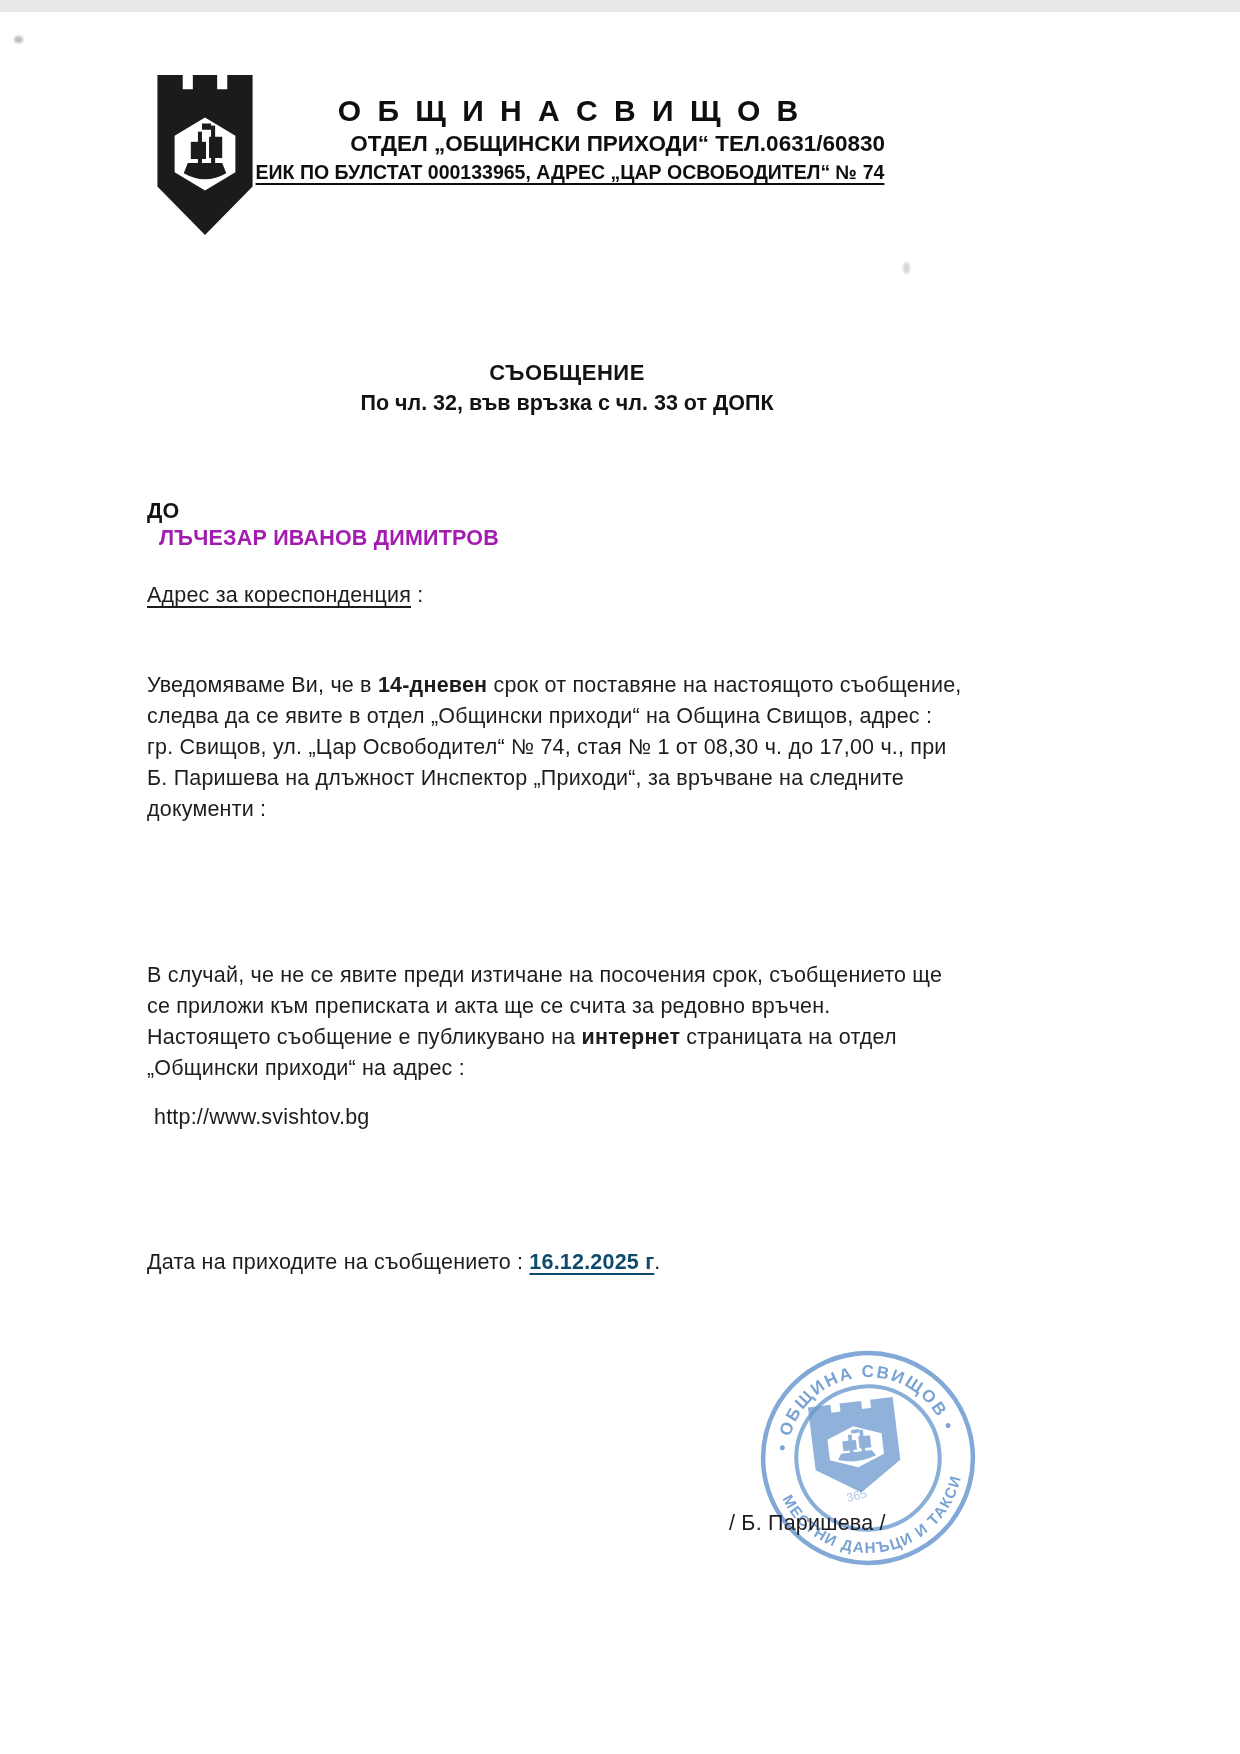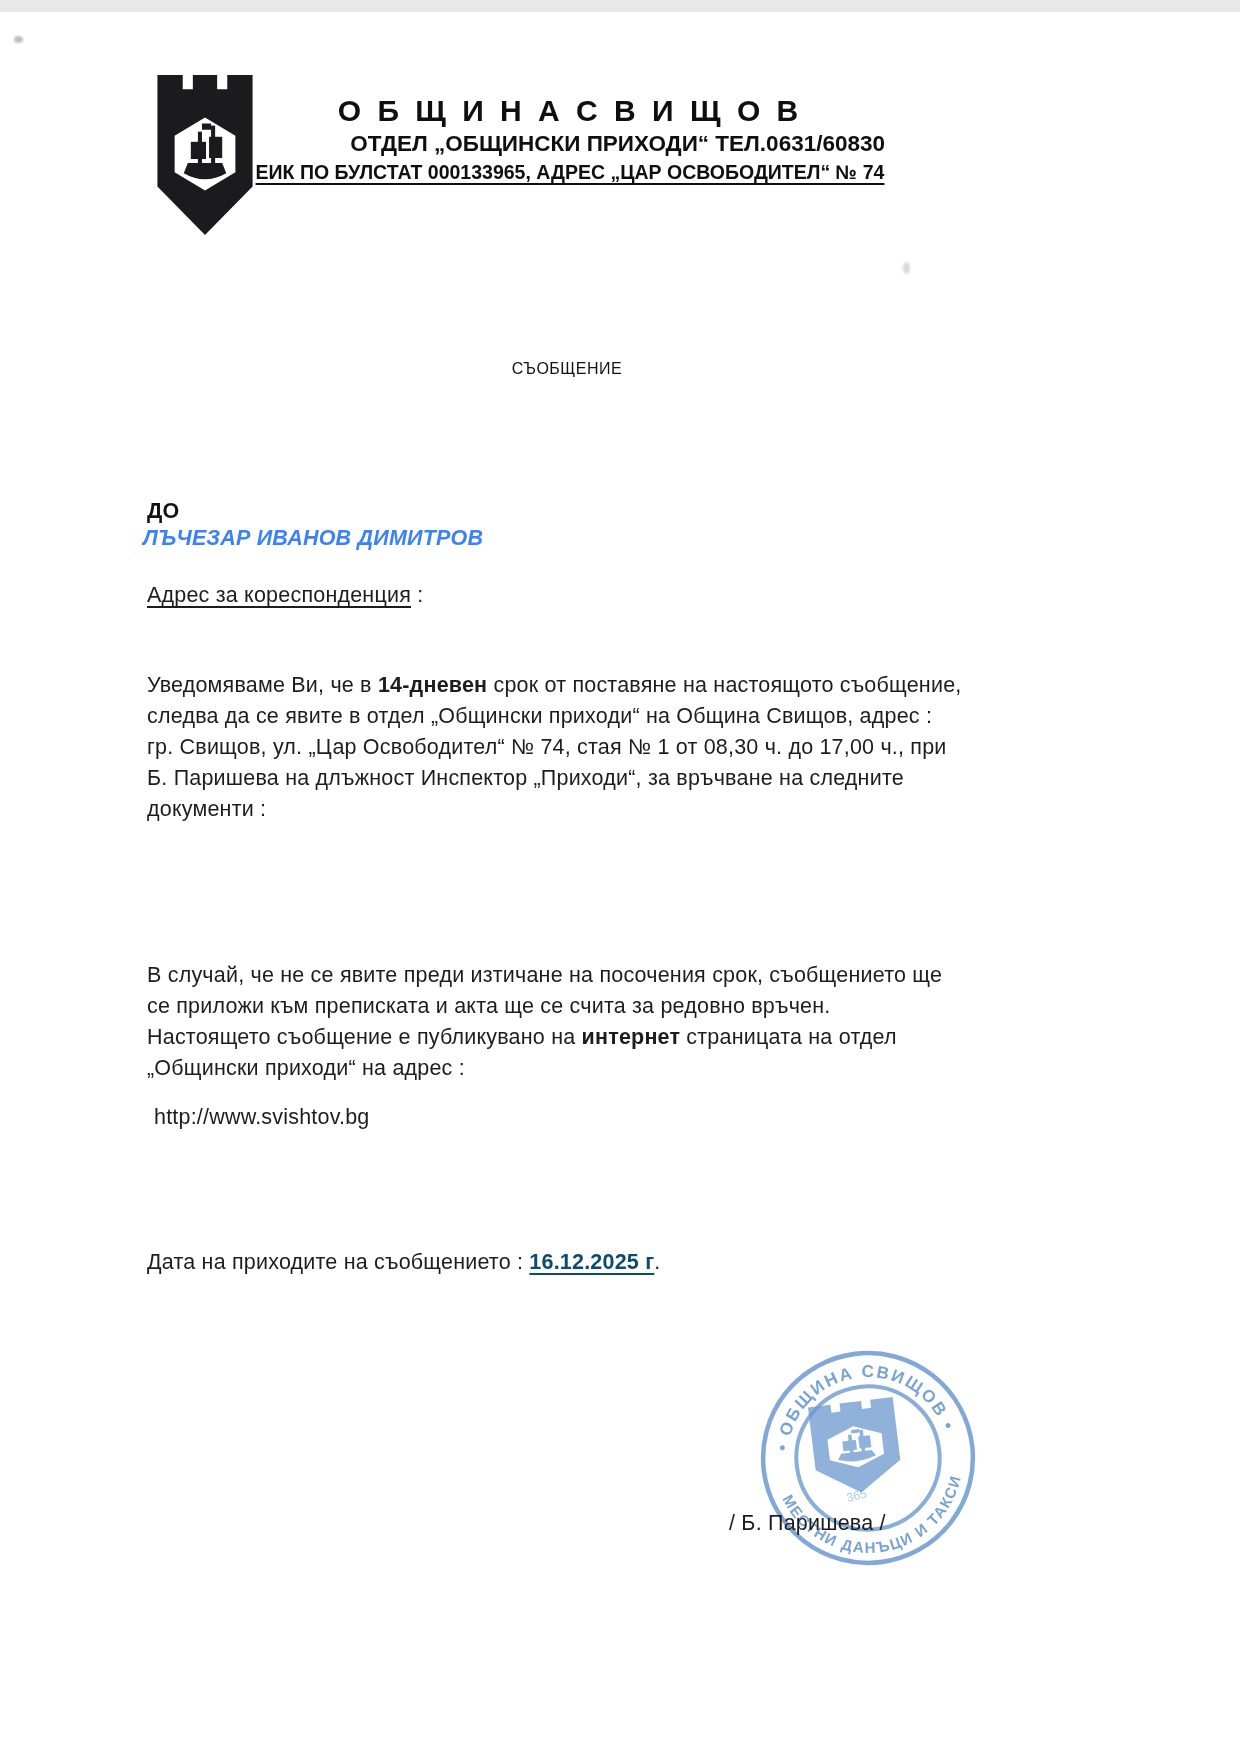--- a/index.html
+++ b/index.html
@@ -12,21 +12,21 @@
   .abs{position:absolute;}
   .b{font-weight:bold;}
   
   .hdr-text{left:255px;top:82px;width:630px;text-align:center;color:#0f0f10;}
   .hdr-org{font-size:30px;font-weight:bold;letter-spacing:4px;white-space:nowrap;}
   .hdr-dept{font-size:22.5px;font-weight:bold;margin-top:3px;white-space:nowrap;text-align:right;}
   .hdr-eik{font-size:19.5px;font-weight:bold;margin-top:4px;white-space:nowrap;
     text-decoration:underline;text-decoration-thickness:2px;text-underline-offset:4px;}
   
   .title-block{left:147px;top:348px;width:840px;text-align:center;color:#131315;}
-  .title-main{font-size:16px;font-weight:normal;letter-spacing:0.5px;}
+  .title-main{font-size:22px;font-weight:bold;letter-spacing:0.5px;}
   .title-sub{font-size:21.5px;font-weight:bold;margin-top:5px;}
   
   .txt{font-size:21.5px;line-height:31px;letter-spacing:0.2px;}
   .pre{white-space:pre-line;}
   .u{text-decoration:underline;text-decoration-thickness:2px;text-underline-offset:4px;}
   .item-bold{font-weight:bold;color:#131315;}
   .dots{letter-spacing:2.5px;}
   
   .stamp{left:752px;top:1330px;width:232px;height:232px;opacity:0.9;transform:rotate(-7deg);}
   .speck{background:#9b9b9b;border-radius:50%;filter:blur(1px);opacity:.65;}
@@ -58,24 +58,25 @@
   </div>
 
   <div class="abs hdr-text">
     <div class="hdr-org">О Б Щ И Н А   С В И Щ О В</div>
     <div class="hdr-dept">ОТДЕЛ „ОБЩИНСКИ ПРИХОДИ“ ТЕЛ.0631/60830</div>
     <div class="hdr-eik">ЕИК ПО БУЛСТАТ  000133965, АДРЕС „ЦАР ОСВОБОДИТЕЛ“ № 74</div>
   </div>
 
   <div class="abs title-block">
     <div class="title-main">СЪОБЩЕНИЕ</div>
+    <div class="title-sub">По чл. 32, във връзка с чл. 33 от ДОПК</div>
   </div>
 
   <div class="abs txt b" style="left:147px;top:484px;color:#131315;">ДО</div>
-  <div class="abs txt b" style="left:143px;top:511px;color:#3b82f6;font-style:italic;">ЛЪЧЕЗАР ИВАНОВ ДИМИТРОВ</div>
+  <div class="abs txt b" style="left:159px;top:511px;color:#a21caf;">ЛЪЧЕЗАР ИВАНОВ ДИМИТРОВ</div>
   <div class="abs txt" style="left:147px;top:568px;"><span class="u">Адрес за кореспонденция</span><span> :</span></div>
 
   <div class="abs txt pre" style="left:147px;top:658px;width:880px;"><span>Уведомяваме Ви, че в </span><span class="b">14-дневен</span><span> срок от поставяне на настоящото съобщение,
 следва да се явите в отдел „Общински приходи“  на Община Свищов, адрес :
 гр. Свищов, ул. „Цар Освободител“ № 74, стая № 1 от 08,30 ч. до 17,00 ч., при
 Б. Паришева на длъжност Инспектор „Приходи“, за връчване на следните
 документи :</span></div>
 
 
   <div class="abs txt pre" style="left:147px;top:948px;width:880px;"><span>В случай, че не се явите преди изтичане на посочения срок, съобщението ще

